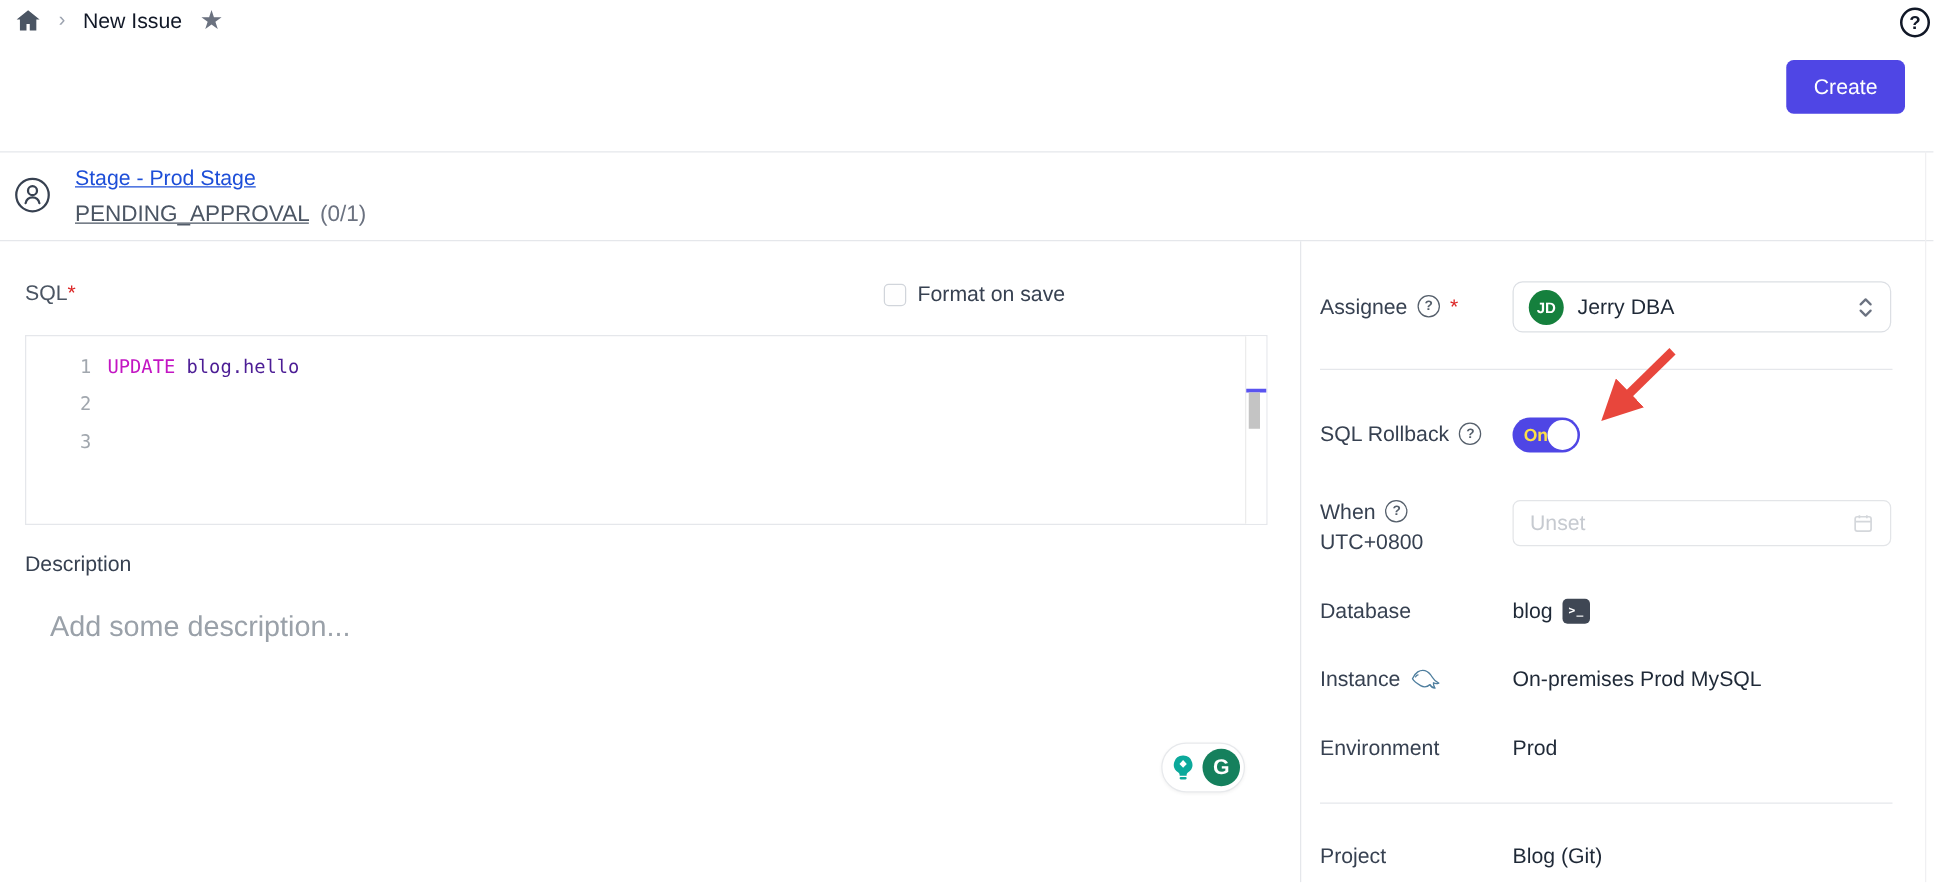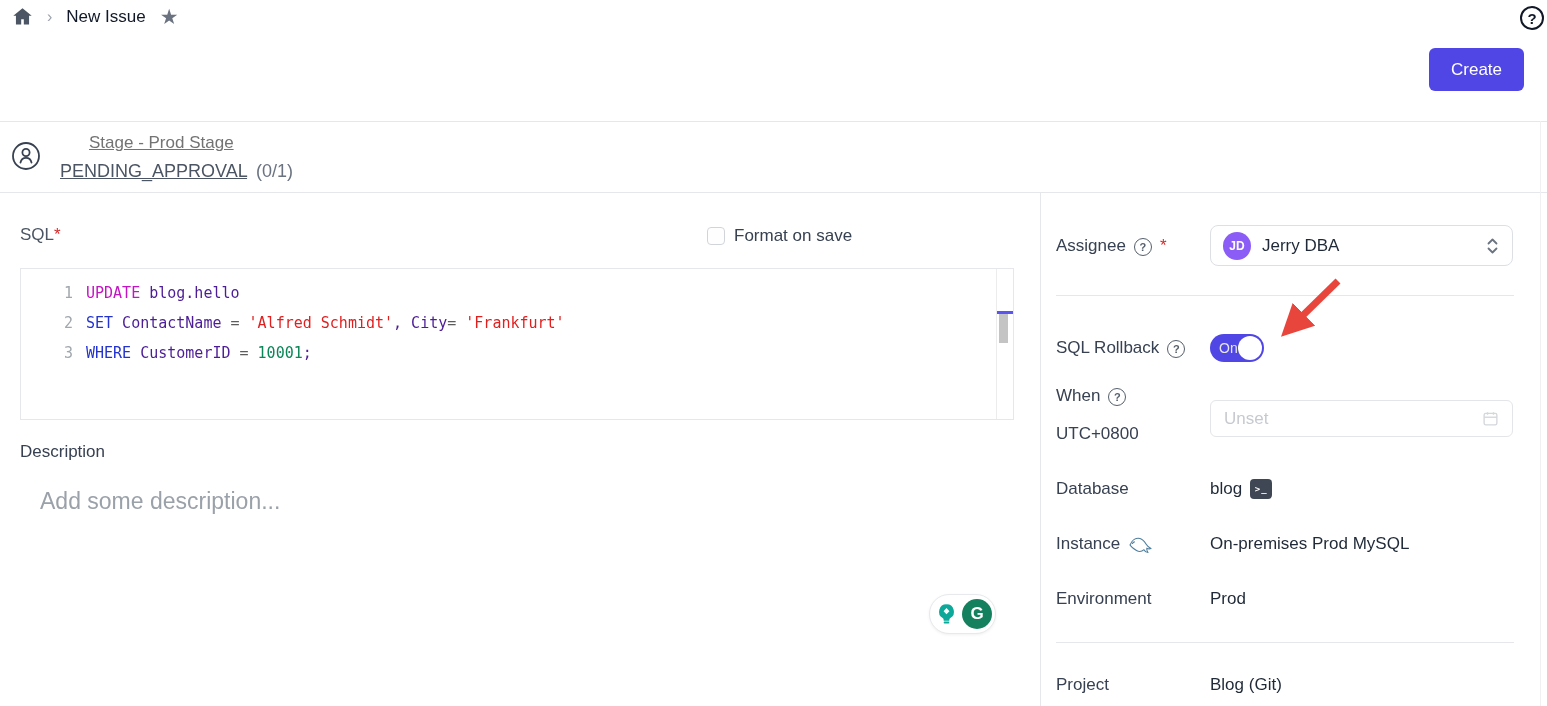--- a/index.html
+++ b/index.html
@@ -19,21 +19,21 @@
   .create-btn { position:absolute; left:1429px; top:48px; width:95px; height:43px; background:#4f46e5;
                 color:#fff; font-size:17px; border:none; border-radius:6px; font-family:"Liberation Sans",sans-serif; cursor:pointer; }
 
   .hr-full-1 { position:absolute; left:0; top:121px; width:1547px; height:1px; background:#e5e7eb; }
   .hr-full-2 { position:absolute; left:0; top:192px; width:1547px; height:1px; background:#e5e7eb; }
   .v-divider { position:absolute; left:1040px; top:193px; width:1px; height:513px; background:#e5e7eb; }
   .right-edge { position:absolute; left:1540px; top:121px; width:1px; height:585px; background:#f0f0f2; }
 
   
   .stage-avatar { position:absolute; left:11px; top:141px; }
-  .stage-name { position:absolute; left:60px; top:133px; font-size:17px; color:#737373; text-decoration:underline; cursor:pointer;margin-left:29px; }
+  .stage-name { position:absolute; left:60px; top:133px; font-size:17px; color:#1d4ed8; text-decoration:underline; cursor:pointer; }
   .stage-status-row { position:absolute; left:60px; top:161px; font-size:18px; color:#4b5563; }
   .stage-status { text-decoration:underline; cursor:pointer; }
   .stage-count { color:#6b7280; margin-left:4px; }
 
   
   .sql-label { position:absolute; left:20px; top:225px; font-size:17px; color:#4b5563; }
   .required { color:#dc2626; }
   .format-row { position:absolute; left:671px; top:226px; display:flex; align-items:center; gap:9px;padding-left:36px; }
   .checkbox { width:18px; height:18px; border:1px solid #d1d5db; border-radius:4px; background:#fefefe; }
   .format-label { font-size:17px; color:#374151; }
@@ -61,36 +61,36 @@
   
   .desc-label { position:absolute; left:20px; top:442px; font-size:17px; color:#374151; }
   .desc-placeholder { position:absolute; left:40px; top:488px; font-size:23px; color:#9aa1a9; }
   .grammarly { position:absolute; left:929px; top:594px; width:67px; height:40px; background:#fff;
                border:1px solid #e7e9ec; border-radius:20px; display:flex; align-items:center; justify-content:center;
                gap:2px; box-shadow:0 1px 3px rgba(0,0,0,0.06); }
   .g-circle { width:30px; height:30px; border-radius:50%; background:#15805d; color:#fff; display:flex;
               align-items:center; justify-content:center; font-size:17px; font-weight:700; }
 
   
-  .sb-label { position:absolute; font-size:17px; color:#374151; display:flex; align-items:flex-end; gap:8px; }
+  .sb-label { position:absolute; font-size:17px; color:#374151; display:flex; align-items:flex-start; gap:8px; }
   .sb-value { position:absolute; font-size:17px; color:#1f2937; display:flex; align-items:center; gap:8px; }
   .help-sm { width:18px; height:18px; border:1.5px solid #555f6b; border-radius:50%; display:inline-flex;
              align-items:center; justify-content:center; font-size:11px; font-weight:700; color:#555f6b; flex:none; }
   .sb-hr1 { position:absolute; left:1056px; top:295px; width:458px; height:1px; background:#e5e7eb; }
   .sb-hr2 { position:absolute; left:1056px; top:642px; width:458px; height:1px; background:#e5e7eb; }
 
   .assignee-select { position:absolute; left:1210px; top:225px; width:303px; height:41px; border:1px solid #dcdfe4;
                      border-radius:8px; background:#fff; display:flex; align-items:center; padding:0 12px; gap:11px; cursor:pointer; }
-  .avatar-jd { width:28px; height:28px; border-radius:50%; background:#8b5cf6; color:#fff; font-size:12px; font-weight:700;
+  .avatar-jd { width:28px; height:28px; border-radius:50%; background:#15803d; color:#fff; font-size:12px; font-weight:700;
                display:flex; align-items:center; justify-content:center; flex:none; }
   .assignee-name { font-size:17px; color:#1f2937; flex:1; }
 
   .toggle { position:absolute; left:1210px; top:334px; width:54px; height:28px; background:#4f46e5; border-radius:14px;
             display:flex; align-items:center; cursor:pointer; }
-  .toggle-label { color:#e5e5e5; font-size:14px; font-weight:400; margin-left:9px; }
+  .toggle-label { color:#fde047; font-size:14px; font-weight:700; margin-left:9px; }
   .toggle-knob { position:absolute; right:2px; top:2px; width:24px; height:24px; background:#fff; border-radius:50%; }
 
   .when-input { position:absolute; left:1210px; top:400px; width:303px; height:37px; border:1px solid #e3e5e8;
                 border-radius:6px; background:#fff; display:flex; align-items:center; padding:0 13px; cursor:text; }
   .when-placeholder { font-size:17px; color:#c6cad0; flex:1; }
 
   .term-icon { width:22px; height:20px; background:#3f4754; border-radius:4px; color:#fff; font-size:9px; font-weight:700;
                display:inline-flex; align-items:center; justify-content:center; letter-spacing:1px; font-family:"DejaVu Sans Mono",monospace; }
 
   .annot-arrow { position:absolute; left:1240px; top:260px; pointer-events:none; }
@@ -141,25 +141,23 @@
   </div>
 
   <div class="editor">
     <div class="code-lines" id="code-lines">
         <div class="code-line">
           <span class="gutter">1</span>
           <span class="code-text"><span class="tok-kw1">UPDATE</span><span class="tok-plain"> blog.hello</span></span>
         </div>
         <div class="code-line">
           <span class="gutter">2</span>
-          <span class="code-text"><span class="tok-kw2">SET</span><span class="tok-plain"> ContactName </span><span class="tok-op">=</span><span class="tok-plain"> </span><span class="tok-str">'Alfred Schmidt'</span><span class="tok-plain">, City</span><span class="tok-op">=</span><span class="tok-plain"> </span><span class="tok-str">'Frankfurt'</span></span>
         </div>
         <div class="code-line">
           <span class="gutter">3</span>
-          <span class="code-text"><span class="tok-kw2">WHERE</span><span class="tok-plain"> CustomerID </span><span class="tok-op">=</span><span class="tok-plain"> </span><span class="tok-num">10001</span><span class="tok-plain">;</span></span>
         </div>
       </div>
     <div class="ed-scroll">
       <div class="ed-decoration"></div>
       <div class="ed-thumb"></div>
     </div>
   </div>
 
   <div class="desc-label">Description</div>
   <div class="desc-placeholder">Add some description...</div>
@@ -202,21 +200,21 @@
   </div>
   <svg class="annot-arrow" width="120" height="95" viewBox="0 0 120 95">
     <defs>
       <marker id="ah" orient="auto" markerWidth="4.6" markerHeight="4.6" refX="2.6" refY="2.3">
         <path d="M0 0 L4.6 2.3 L0 4.6 z" fill="#e8463c"></path>
       </marker>
     </defs>
     <line x1="98" y1="21" x2="51" y2="67" stroke="#e8463c" stroke-width="7" marker-end="url(#ah)"></line>
   </svg>
 
-  <div class="sb-label" style="left:1056px; top:386px;">
+  <div class="sb-label" style="left:1056px; top:400px;">
     <span>When</span>
     <span class="help-sm">?</span>
   </div>
   <div class="sb-label" style="left:1056px; top:424px;">
     <span>UTC+0800</span>
   </div>
   <div class="when-input">
     <span class="when-placeholder">Unset</span>
     <span style="display:flex;">
       <svg width="17" height="17" viewBox="0 0 20 20" fill="none" stroke="#d4d7db" stroke-width="1.6">

